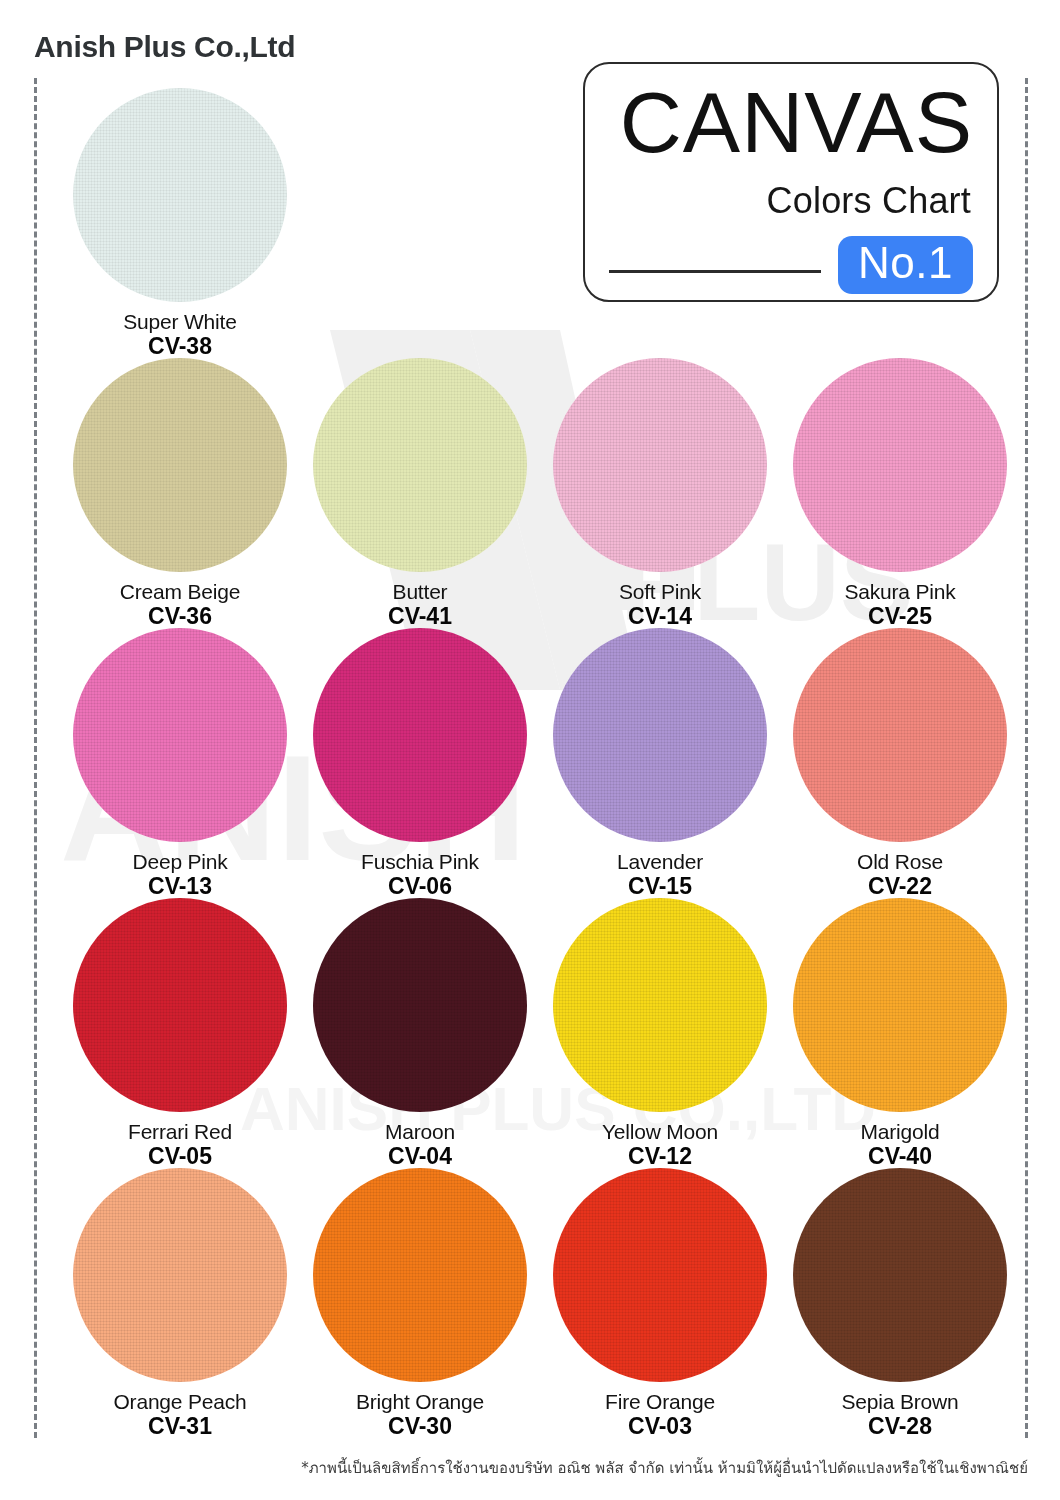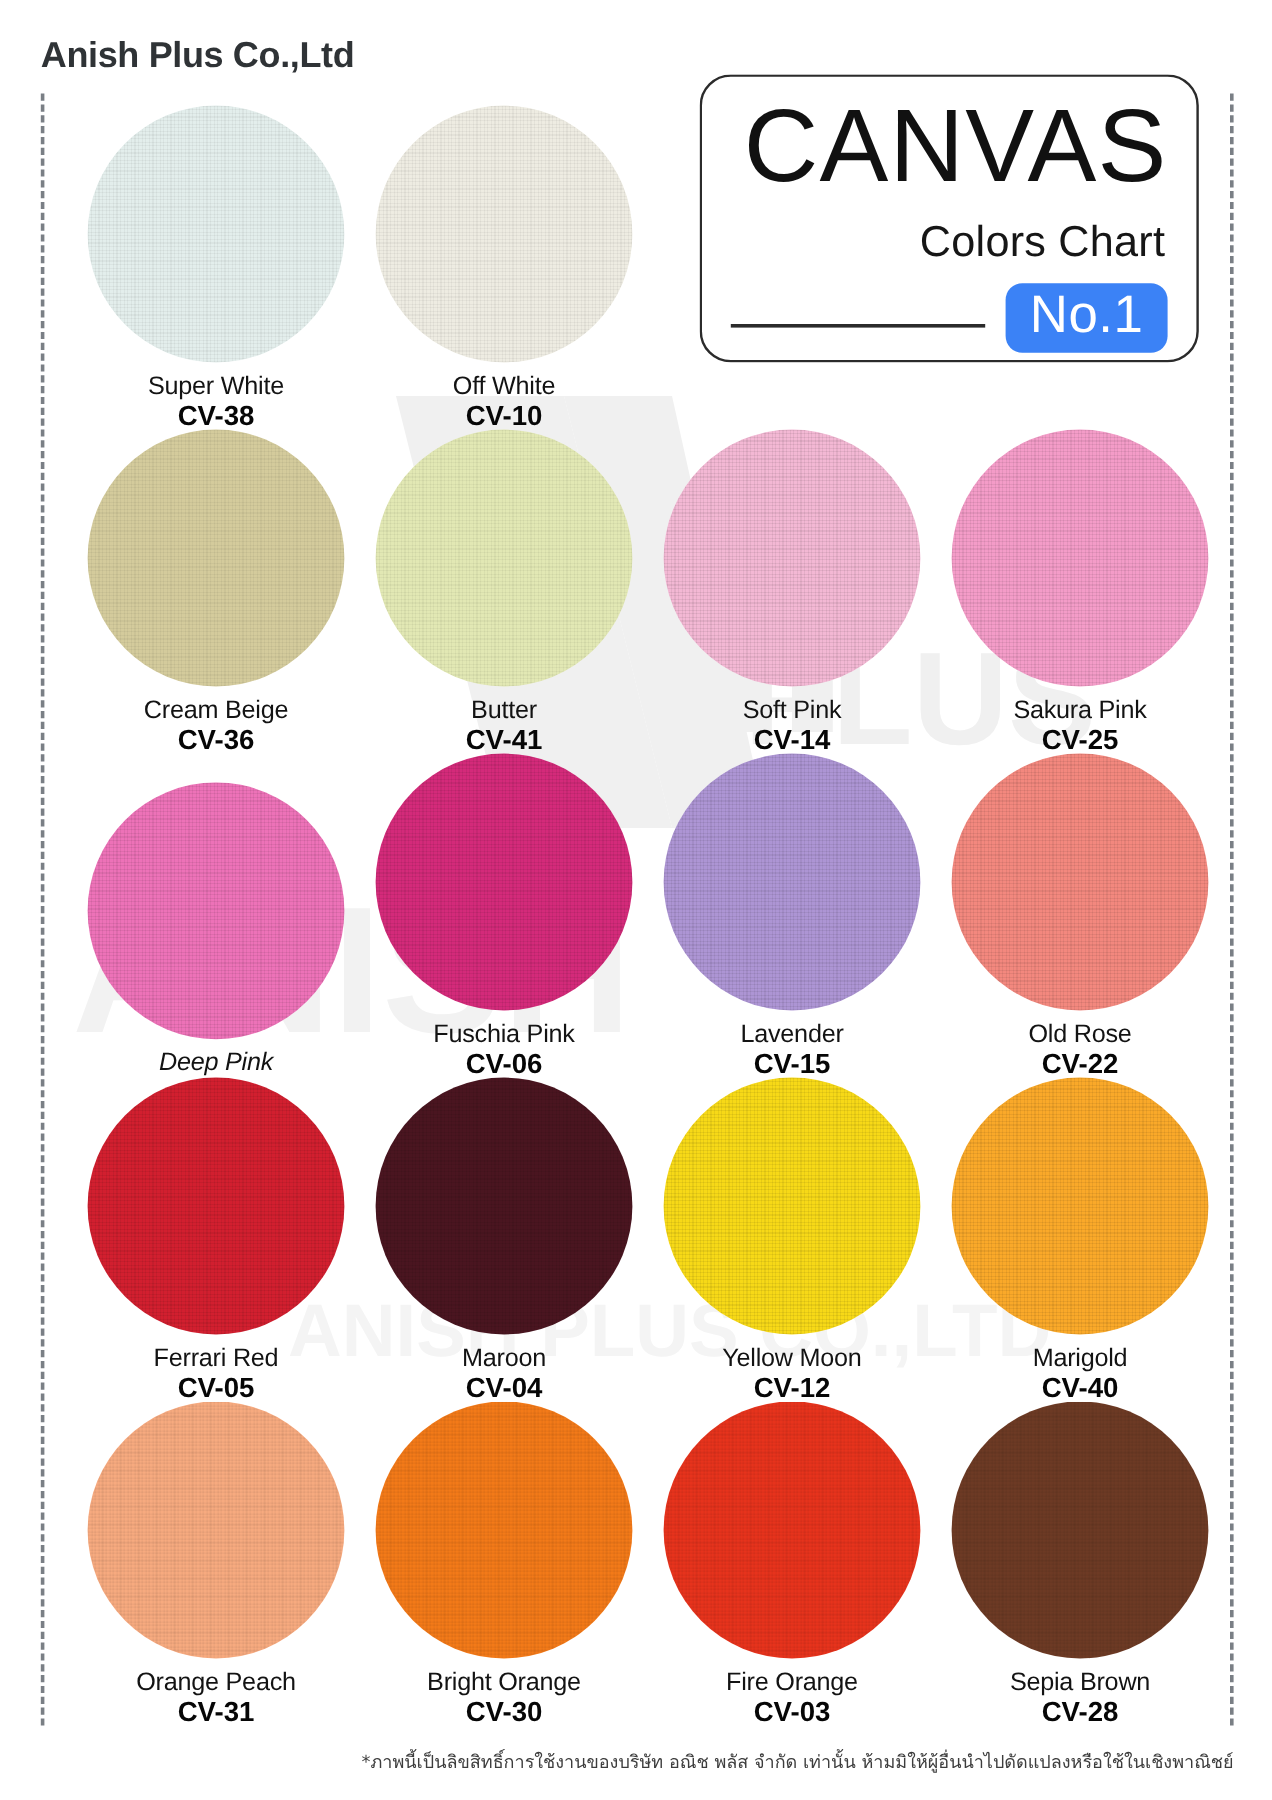--- a/index.html
+++ b/index.html
@@ -182,46 +182,41 @@
     <div id="rule"></div>
     <div id="no-badge">No.1</div>
   </div>
 
   <div id="grid">
       <div class="cell" style="left: 60px; top: 88px;">
         <div class="swatch pale" style="background: rgb(227, 238, 236);"></div>
         <div class="cname">Super White</div>
         <div class="ccode">CV-38</div>
       </div>
-      <div class="cell" style="left: 300px; top: 88px;">
-        <div class="swatch pale" style="background: rgb(238, 236, 226);"></div>
-        <div class="cname">Off White</div>
-        <div class="ccode">CV-10</div>
-      </div>
       <div class="cell" style="left: 60px; top: 358px;">
         <div class="swatch pale" style="background: rgb(212, 203, 156);"></div>
         <div class="cname">Cream Beige</div>
         <div class="ccode">CV-36</div>
       </div>
       <div class="cell" style="left: 300px; top: 358px;">
         <div class="swatch pale" style="background: rgb(226, 232, 180);"></div>
         <div class="cname">Butter</div>
         <div class="ccode">CV-41</div>
       </div>
       <div class="cell" style="left: 540px; top: 358px;">
         <div class="swatch" style="background: rgb(243, 184, 212);"></div>
         <div class="cname">Soft Pink</div>
         <div class="ccode">CV-14</div>
       </div>
       <div class="cell" style="left: 780px; top: 358px;">
         <div class="swatch" style="background: rgb(244, 156, 200);"></div>
         <div class="cname">Sakura Pink</div>
         <div class="ccode">CV-25</div>
       </div>
-      <div class="cell" style="left: 60px; top: 652px; font-style: italic;">
+      <div class="cell" style="left: 60px; top: 628px;">
         <div class="swatch" style="background: rgb(237, 114, 184);"></div>
         <div class="cname">Deep Pink</div>
         <div class="ccode">CV-13</div>
       </div>
       <div class="cell" style="left: 300px; top: 628px;">
         <div class="swatch" style="background: rgb(212, 42, 122);"></div>
         <div class="cname">Fuschia Pink</div>
         <div class="ccode">CV-06</div>
       </div>
       <div class="cell" style="left: 540px; top: 628px; text-align: center;">

